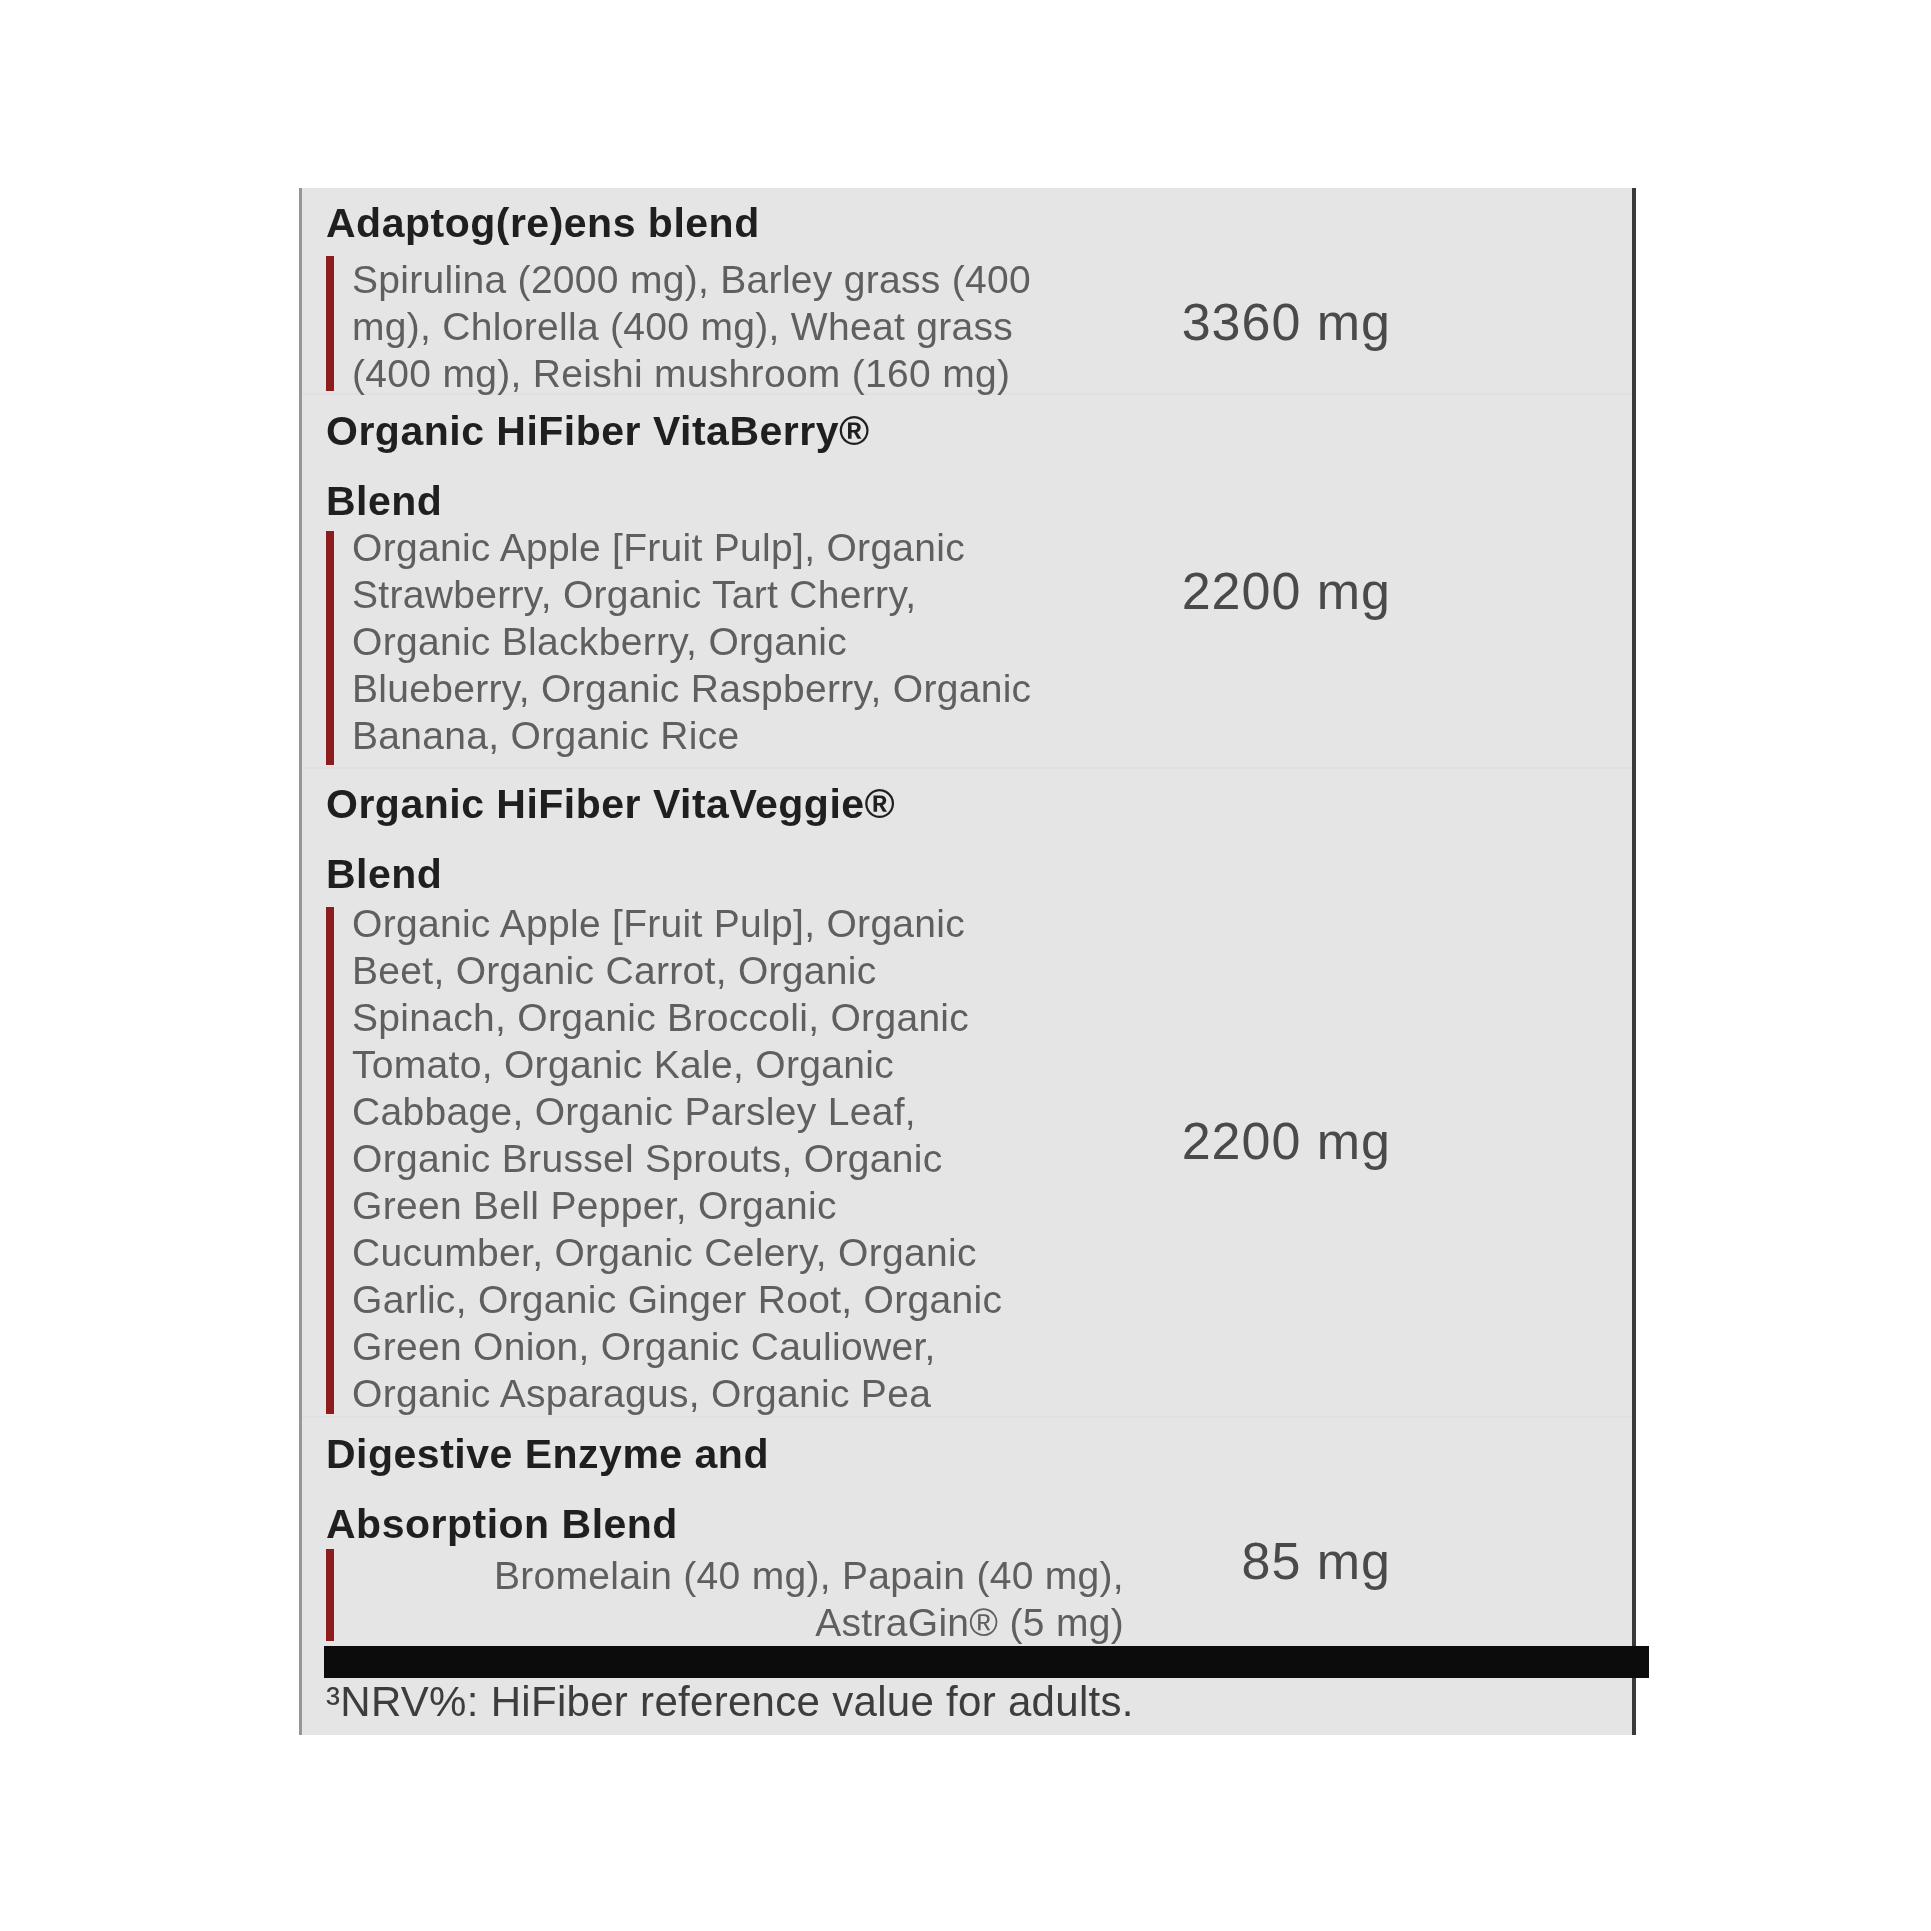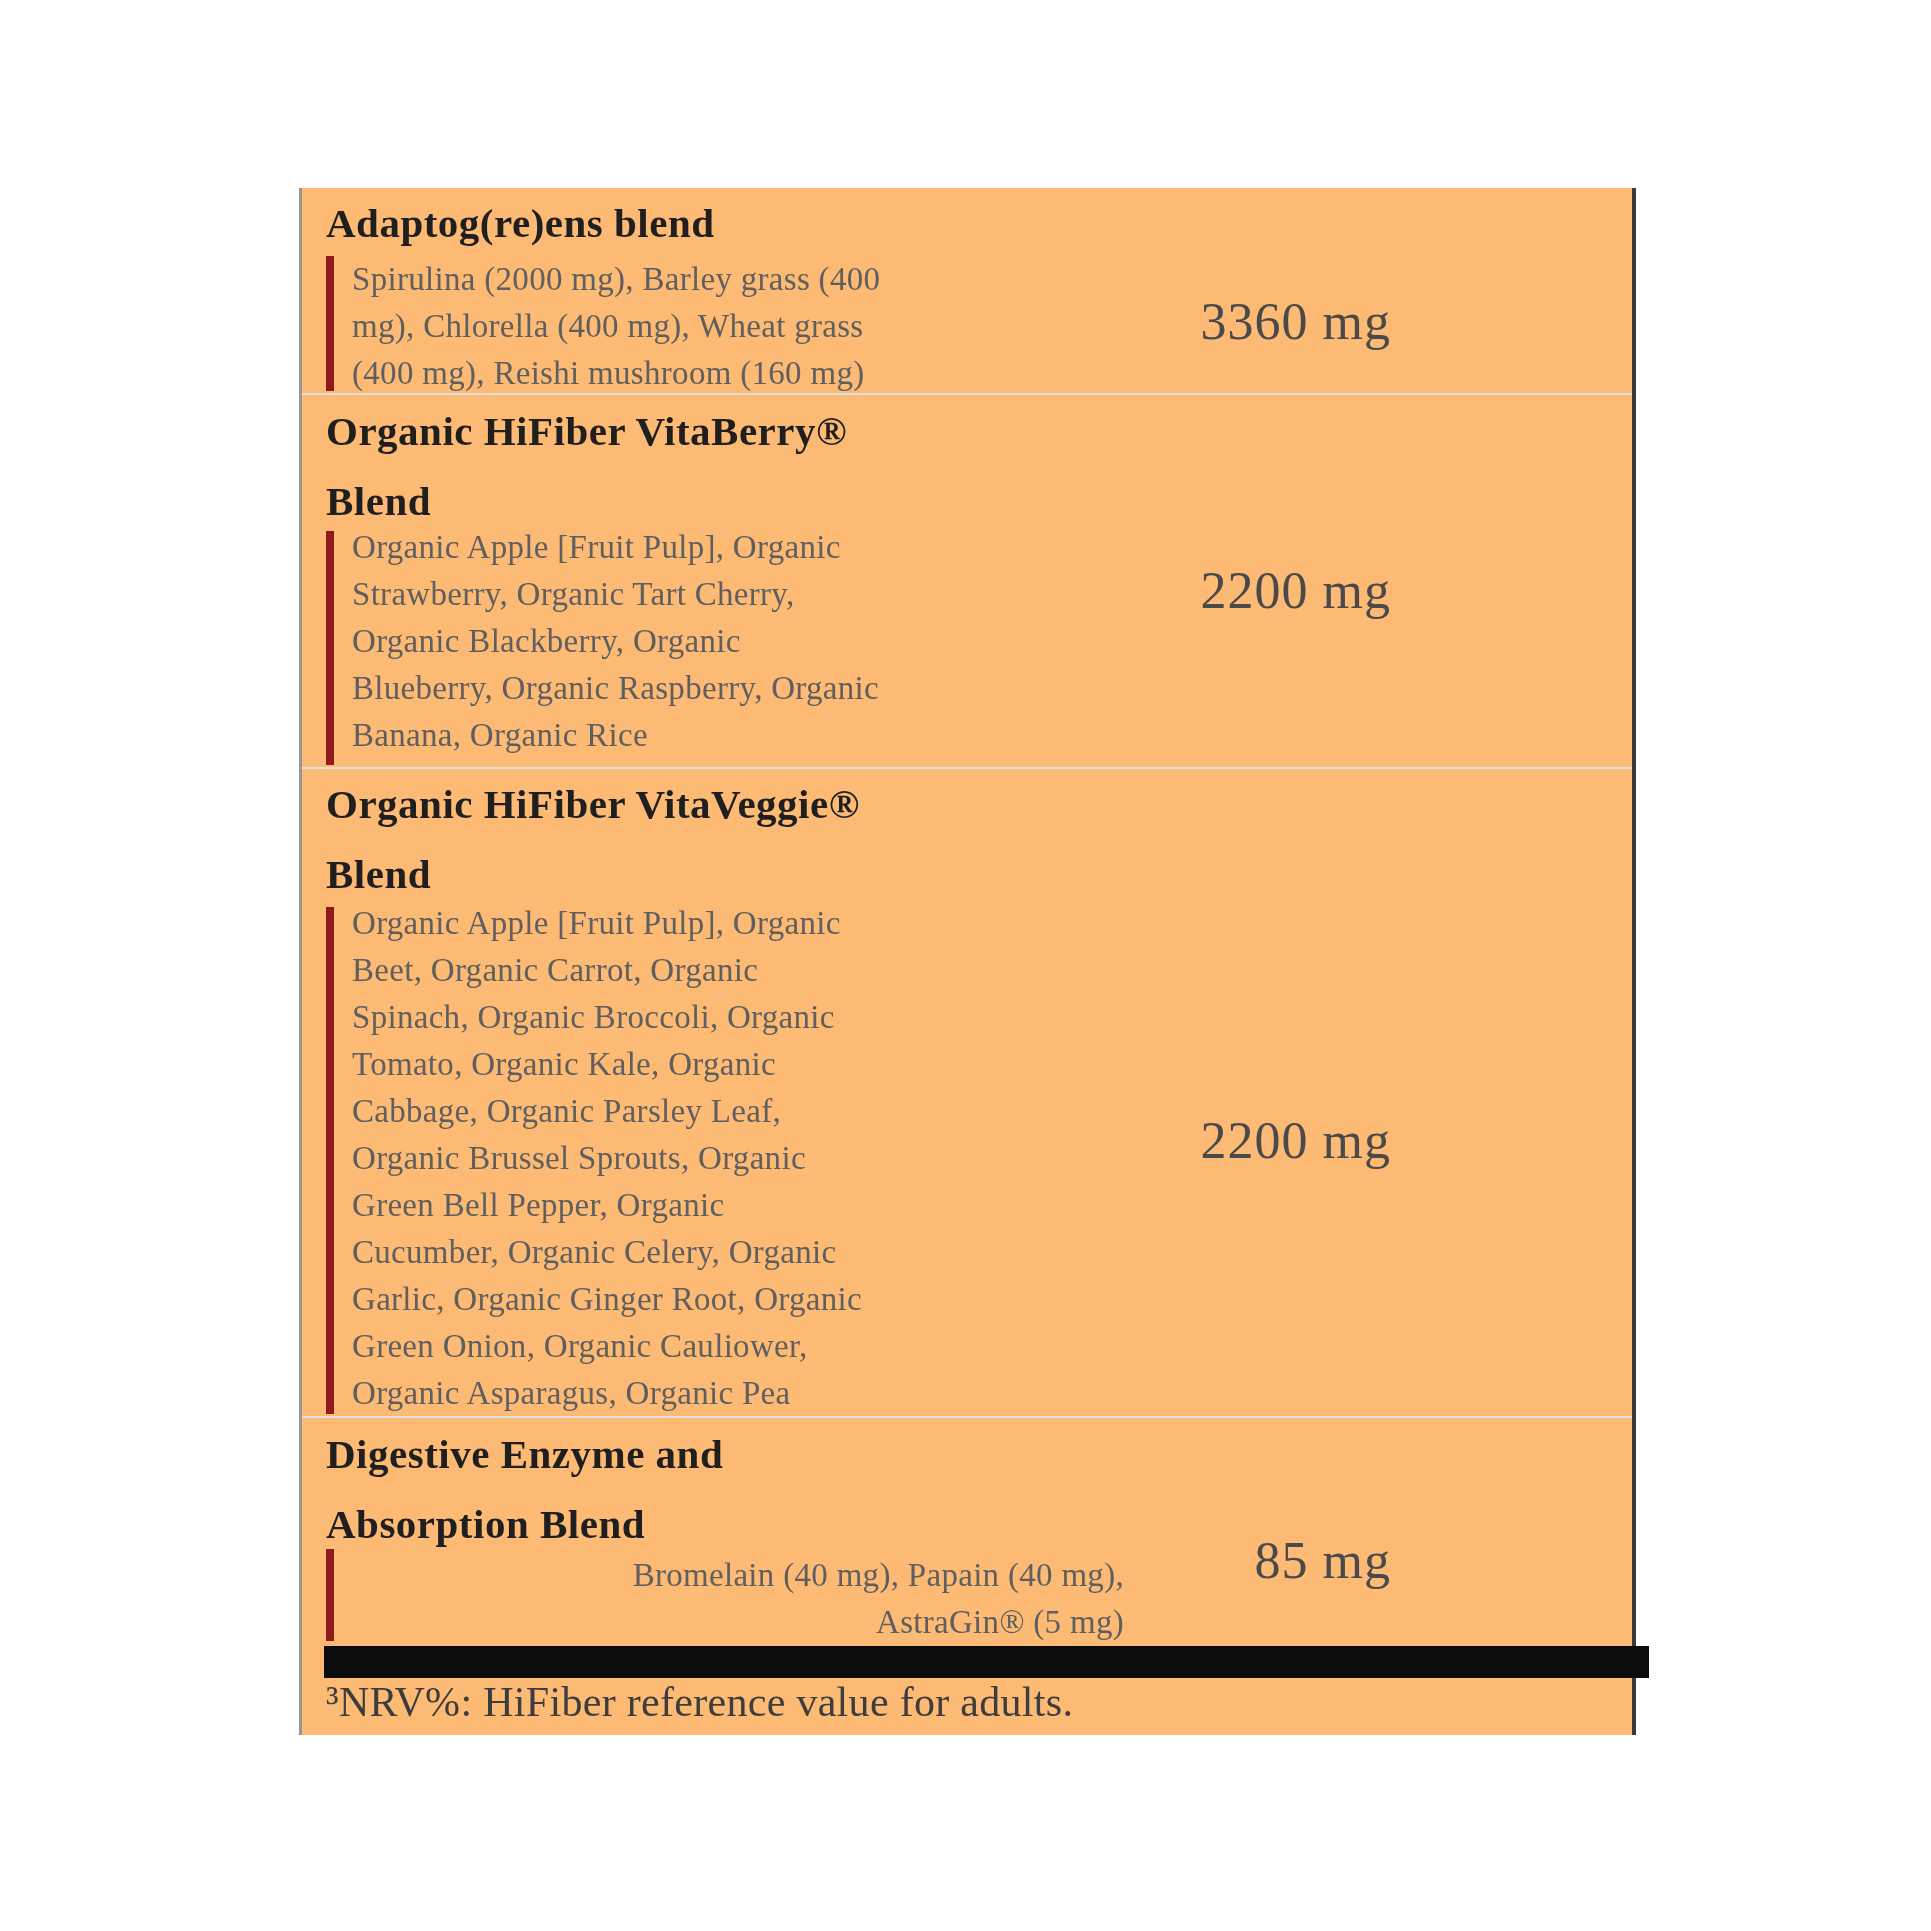--- a/index.html
+++ b/index.html
@@ -17,22 +17,21 @@
 
   
   .label-table {
     position: absolute;
     left: 299px;
     top: 188px;
     width: 1330px;
     height: 1547px;
     border-left: 3.9px solid #969696;
     border-right: 4.8px solid #3a3a3a;
-    background: #fdba74;
-    font-family: Liberation Serif, serif;
+    background: #e5e5e5;
   }
 
   .section {
     position: absolute;
     left: 0;
     width: 100%;
     border-bottom: 2.9px solid #e0e0e0;
   }
   .section-1 { top: 0px;    height: 205px; }
   .section-2 { top: 208px;  height: 371px; }
@@ -60,21 +59,21 @@
   }
   .section-1 .accent-bar { top: 68px;  height: 135px; }
   .section-2 .accent-bar { top: 135px; height: 234px; }
   .section-3 .accent-bar { top: 138px; height: 507px; }
   .section-4 .accent-bar { top: 130px; height: 92px; }
 
   .ingredients {
     position: absolute;
     left: 50px;
     width: 772px;
-    font-size: 33px;
+    font-size: 39px;
     line-height: 47px;
     font-weight: 400;
     color: #5f5f5f;
     white-space: pre-line;
     letter-spacing: 0.3px;
   }
   .section-1 .ingredients { top: 68px; }
   .section-2 .ingredients { top: 128px; }
   .section-3 .ingredients { top: 131px; }
   .section-4 .ingredients { top: 133px; text-align: right; }

